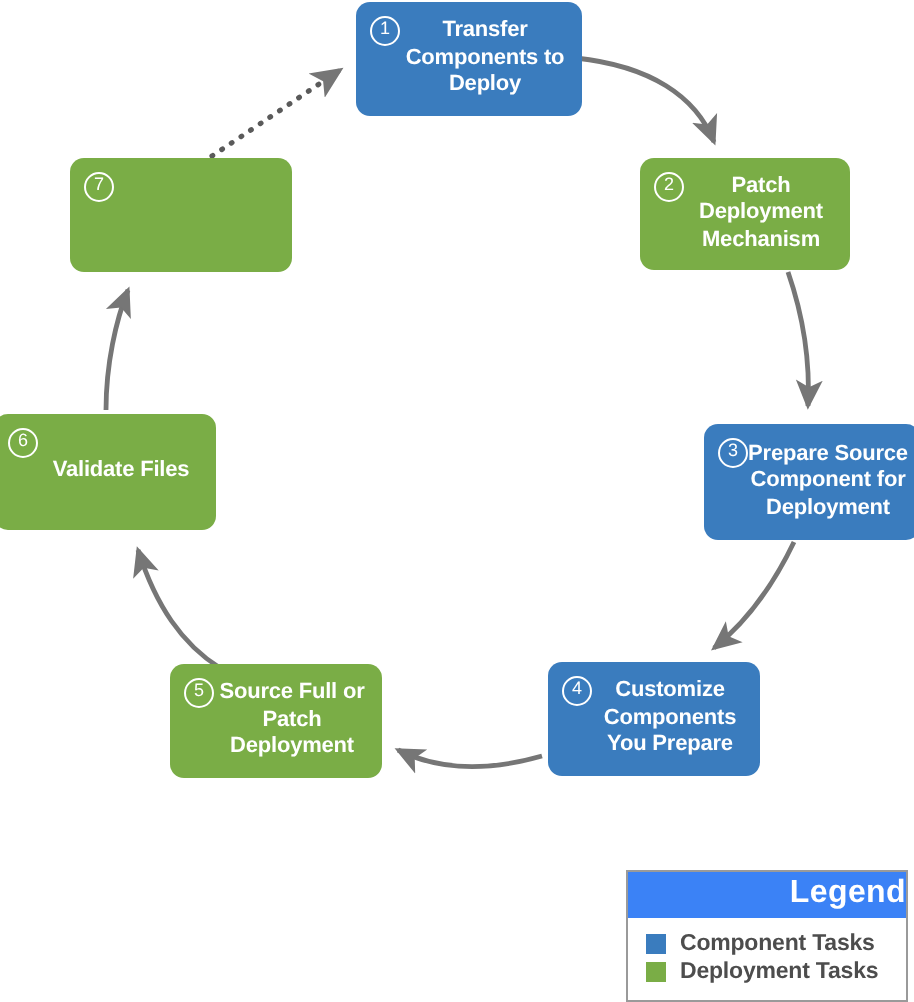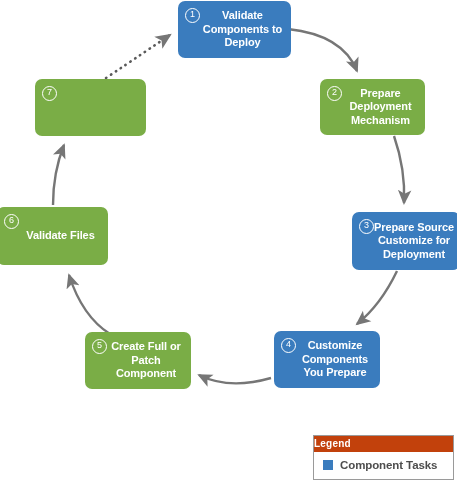--- a/index.html
+++ b/index.html
@@ -76,25 +76,25 @@
   #legend {
     position: absolute;
     left: 313px;
     top: 435px;
     width: 141px;
     border: 1px solid #9a9a9a;
     background: #ffffff;
     box-sizing: border-box;
   }
   #legend-header {
-    background: #c2410c;
+    background: #3b82f6;
     color: #ffffff;
-    font-size: 10px;
+    font-size: 16px;
     font-weight: bold;
-    text-align: left;
+    text-align: right;
     padding: 2px 0 3px 0;
     letter-spacing: 0.2px;
   }
   #legend-body {
     padding: 5px 0 6px 9px;
   }
   .legend-row {
     display: flex;
     align-items: center;
     margin: 2px 0;
@@ -137,55 +137,59 @@
 
     <path d="M 110,334 C 91,322 78,303 69,275" fill="none" stroke="#767676" stroke-width="2.4" marker-end="url(#arrowhead)"></path>
 
     <path d="M 53,205 C 53,182 58,160 64,145" fill="none" stroke="#767676" stroke-width="2.4" marker-end="url(#arrowhead)"></path>
 
     <path d="M 106,78 C 133,60 155,45 170,35" fill="none" stroke="#5a5a5a" stroke-width="2.6" stroke-linecap="round" stroke-dasharray="0.4 5.4" marker-end="url(#arrowhead-dot)"></path>
   </svg>
 
   <div class="node blue" id="node-1">
     <span class="step-badge">1</span>
-    <span class="node-label">Validate Components to Deploy</span>
+    <span class="node-label">Transfer Components to Deploy</span>
   </div>
 
   <div class="node green" id="node-2">
     <span class="step-badge">2</span>
-    <span class="node-label">Prepare Deployment Mechanism</span>
+    <span class="node-label">Patch Deployment Mechanism</span>
   </div>
 
   <div class="node blue" id="node-3">
     <span class="step-badge">3</span>
-    <span class="node-label">Prepare Source Customize for Deployment</span>
+    <span class="node-label">Prepare Source Component for Deployment</span>
   </div>
 
   <div class="node blue" id="node-4">
     <span class="step-badge">4</span>
     <span class="node-label">Customize Components You Prepare</span>
   </div>
 
   <div class="node green" id="node-5">
     <span class="step-badge">5</span>
-    <span class="node-label">Create Full or Patch Component</span>
+    <span class="node-label">Source Full or Patch Deployment</span>
   </div>
 
   <div class="node green" id="node-6">
     <span class="step-badge">6</span>
     <span class="node-label">Validate Files</span>
   </div>
 
   <div class="node green" id="node-7">
     <span class="step-badge">7</span>
   </div>
 
   <div id="legend">
     <div id="legend-header">Legend</div>
     <div id="legend-body">
       <div class="legend-row">
         <span class="legend-swatch" style="background:#3a7cbe"></span>
         <span class="legend-label">Component Tasks</span>
       </div>
+      <div class="legend-row">
+        <span class="legend-swatch" style="background:#7aad46"></span>
+        <span class="legend-label">Deployment Tasks</span>
+      </div>
     </div>
   </div>
 
 </div>
 
 </body></html>

